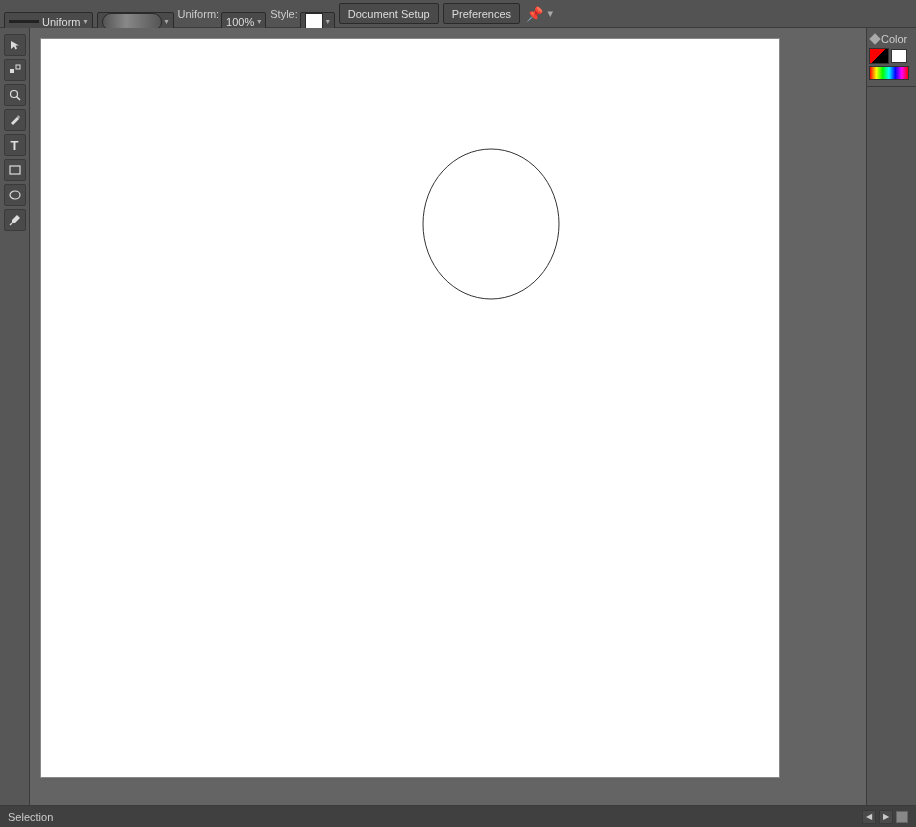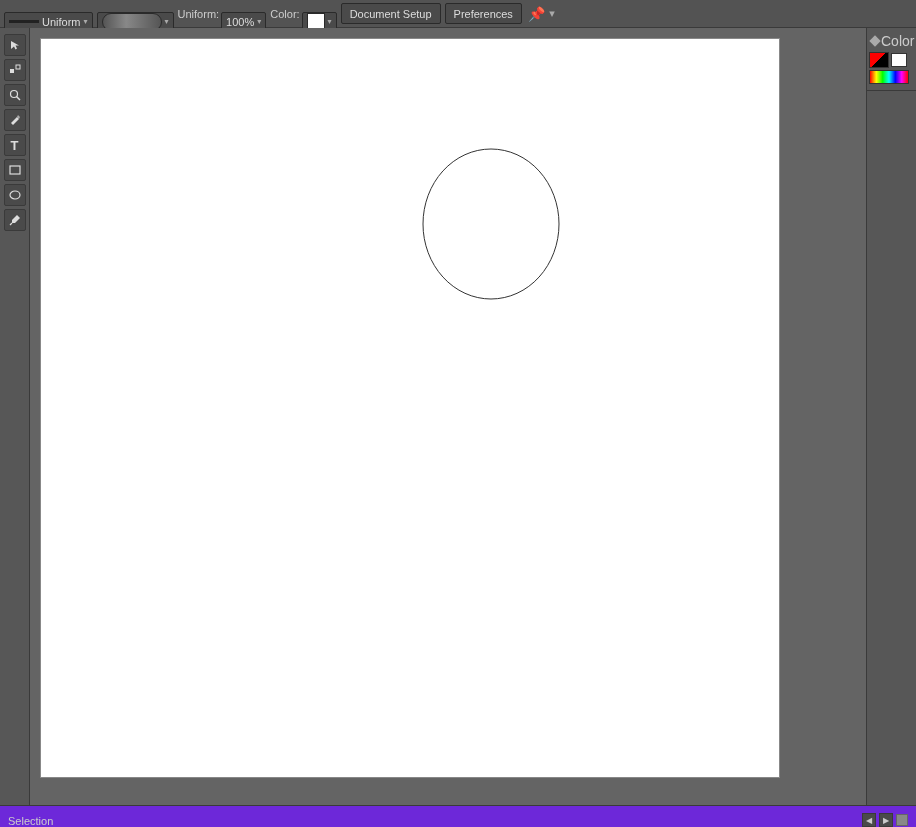--- a/index.html
+++ b/index.html
@@ -163,21 +163,21 @@
       display: flex;
       flex-direction: column;
     }
 
     .panel-section {
       border-bottom: 1px solid #3a3a3a;
       padding: 4px 2px;
     }
 
     .panel-section-title {
-      font-size: 14px;
+      font-size: 11px;
       color: #ccc;
       text-align: left;
       padding: 1px 2px 3px 2px;
       display: flex;
       align-items: center;
       gap: 2px;
     }
 
     .diamond-icon {
       width: 8px;
@@ -247,24 +247,24 @@
       width: 38px;
       height: 16px;
       background: #fff;
       border: 1px solid #333;
       cursor: pointer;
     }
 
     
     #status-bar {
       height: 22px;
-      background: #6d28d9;
+      background: #404040;
       border-top: 1px solid #3a3a3a;
       display: flex;
-      align-items: flex-end;
+      align-items: center;
       padding: 0 8px;
       justify-content: space-between;
     }
 
     .status-text {
       color: #ccc;
       font-size: 11px;
     }
 
     .nav-btn {
@@ -315,21 +315,21 @@
 
   <div class="toolbar-group">
     <span class="toolbar-label">Uniform:</span>
     <div class="toolbar-dropdown">
       <span>100%</span>
       <span class="dd-arrow">▾</span>
     </div>
   </div>
 
   <div class="toolbar-group">
-    <span class="toolbar-label">Color:</span>
+    <span class="toolbar-label">Style:</span>
     <div class="toolbar-dropdown">
       <span class="style-swatch"></span>
       <span class="dd-arrow">▾</span>
     </div>
   </div>
 
   <button class="toolbar-btn">Document Setup</button>
   <button class="toolbar-btn">Preferences</button>
 
   <div class="toolbar-group">

